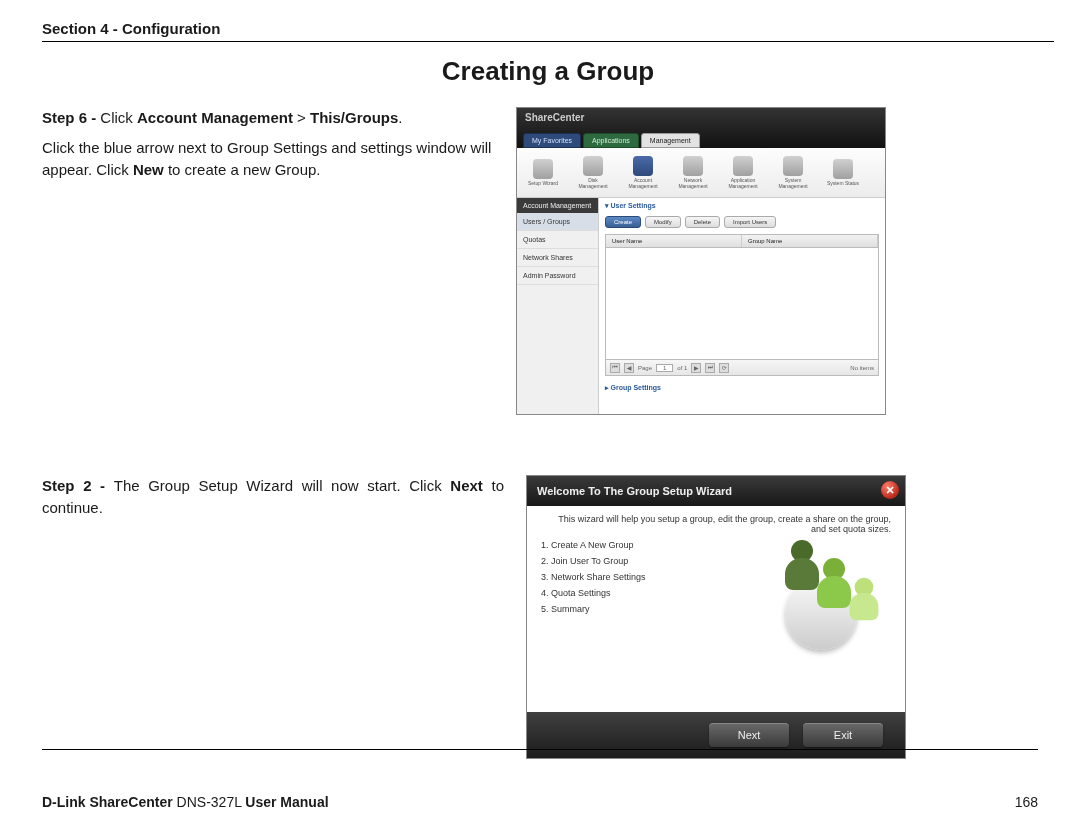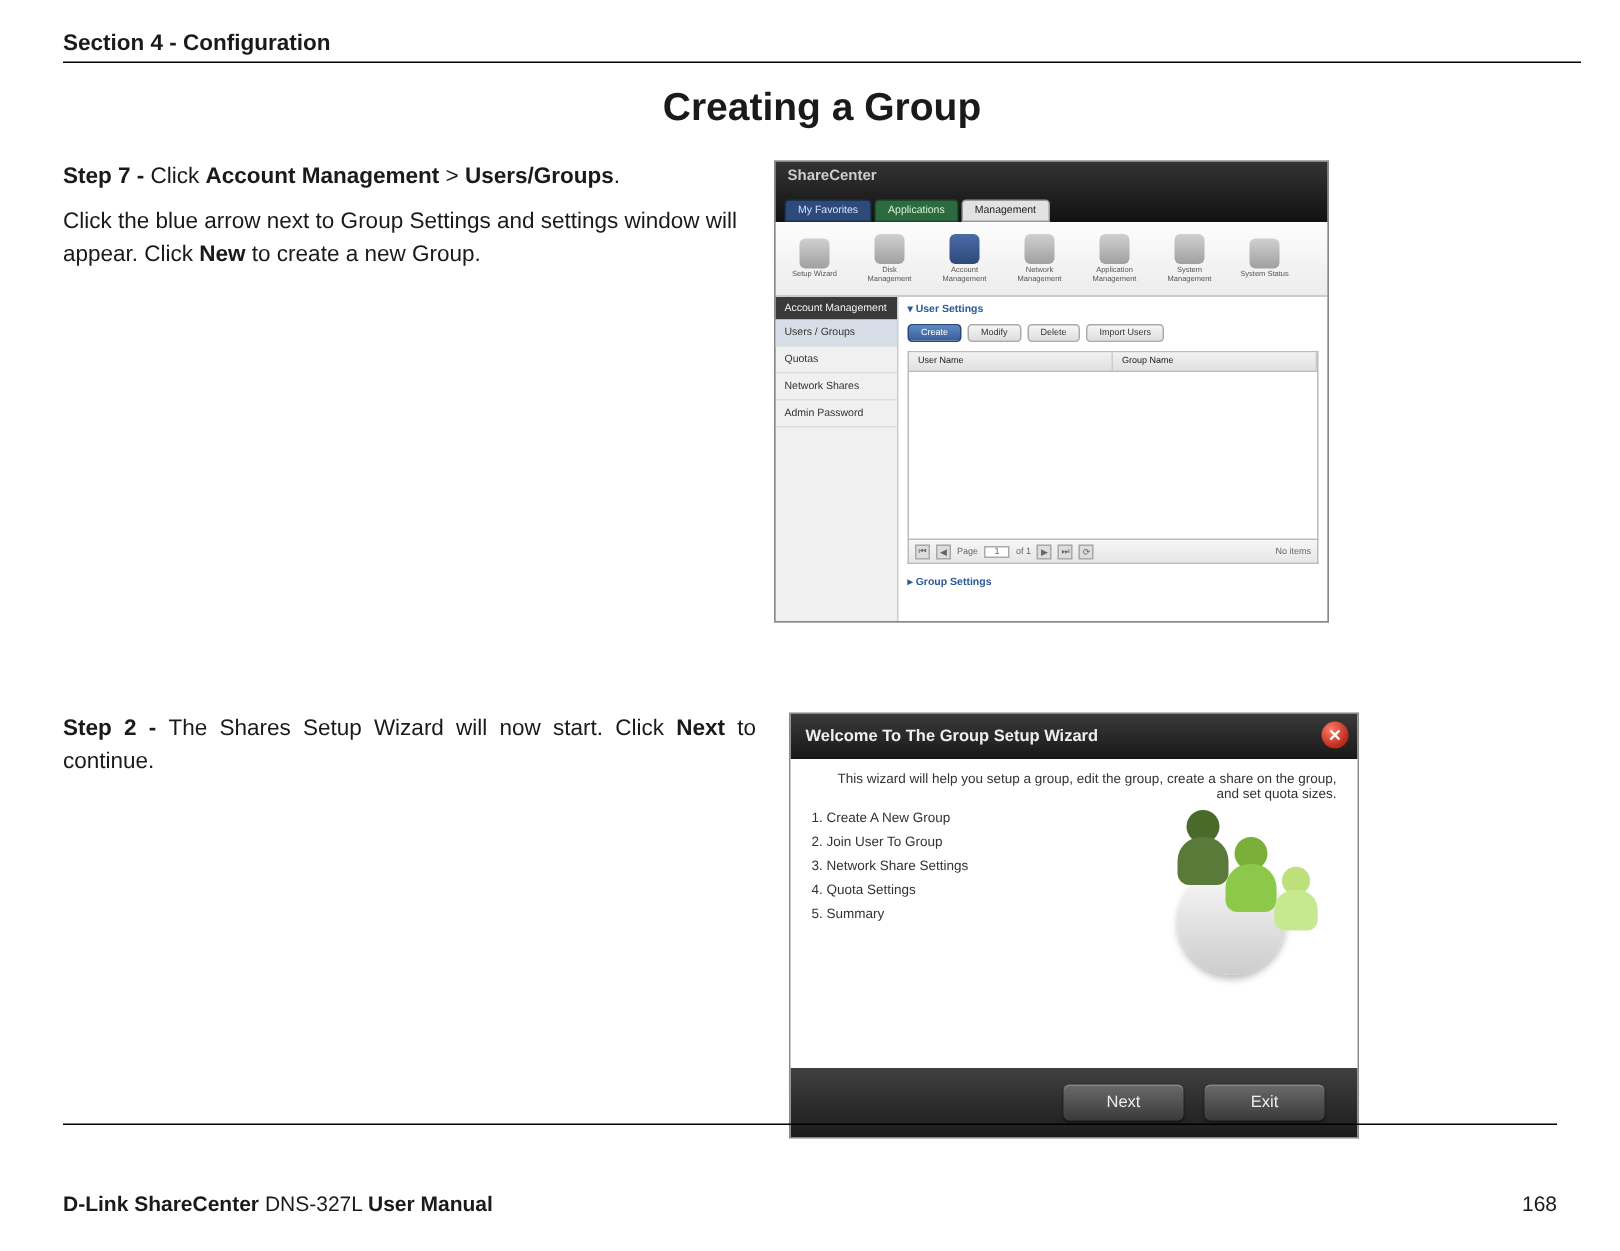--- a/index.html
+++ b/index.html
@@ -74,21 +74,21 @@
 <body>
 
 <div class="page">
   <div class="section-header">Section 4 - Configuration</div>
   <hr class="rule">
   <h1 class="title">Creating a Group</h1>
 
   <div class="row1">
     <div class="leftcol">
       <p>
-        <span class="b">Step 7 - </span><span>Click </span><span class="b">Account Management</span><span> &gt; </span><span class="b">Users/Groups</span><span>.</span>
+        <span class="b">Step 6 - </span><span>Click </span><span class="b">Account Management</span><span> &gt; </span><span class="b">This/Groups</span><span>.</span>
       </p>
       <p>
         <span>Click the blue arrow next to Group Settings and settings window will appear. Click </span><span class="b">New</span><span> to create a new Group.</span>
       </p>
     </div>
 
     <div class="shot1">
       <div class="s1-top">
         <div class="s1-logo">ShareCenter</div>
         <div class="s1-tabs">
@@ -161,21 +161,21 @@
             <span style="margin-left:auto">No items</span>
           </div>
           <div class="s1-panelhead2">▸ Group Settings</div>
         </div>
       </div>
     </div>
   </div>
 
   <div class="row2">
     <div class="leftcol2">
-      <span class="b">Step 2 - </span><span>The Shares Setup Wizard will now start. Click </span><span class="b">Next</span><span> to continue.</span>
+      <span class="b">Step 2 - </span><span>The Group Setup Wizard will now start. Click </span><span class="b">Next</span><span> to continue.</span>
     </div>
 
     <div class="shot2">
       <div class="s2-titlebar">
         <span>Welcome To The Group Setup Wizard</span>
         <div class="s2-close">✕</div>
       </div>
       <div class="s2-body">
         <div class="s2-desc">This wizard will help you setup a group, edit the group, create a share on the group, and set quota sizes.</div>
         <div class="s2-content">

